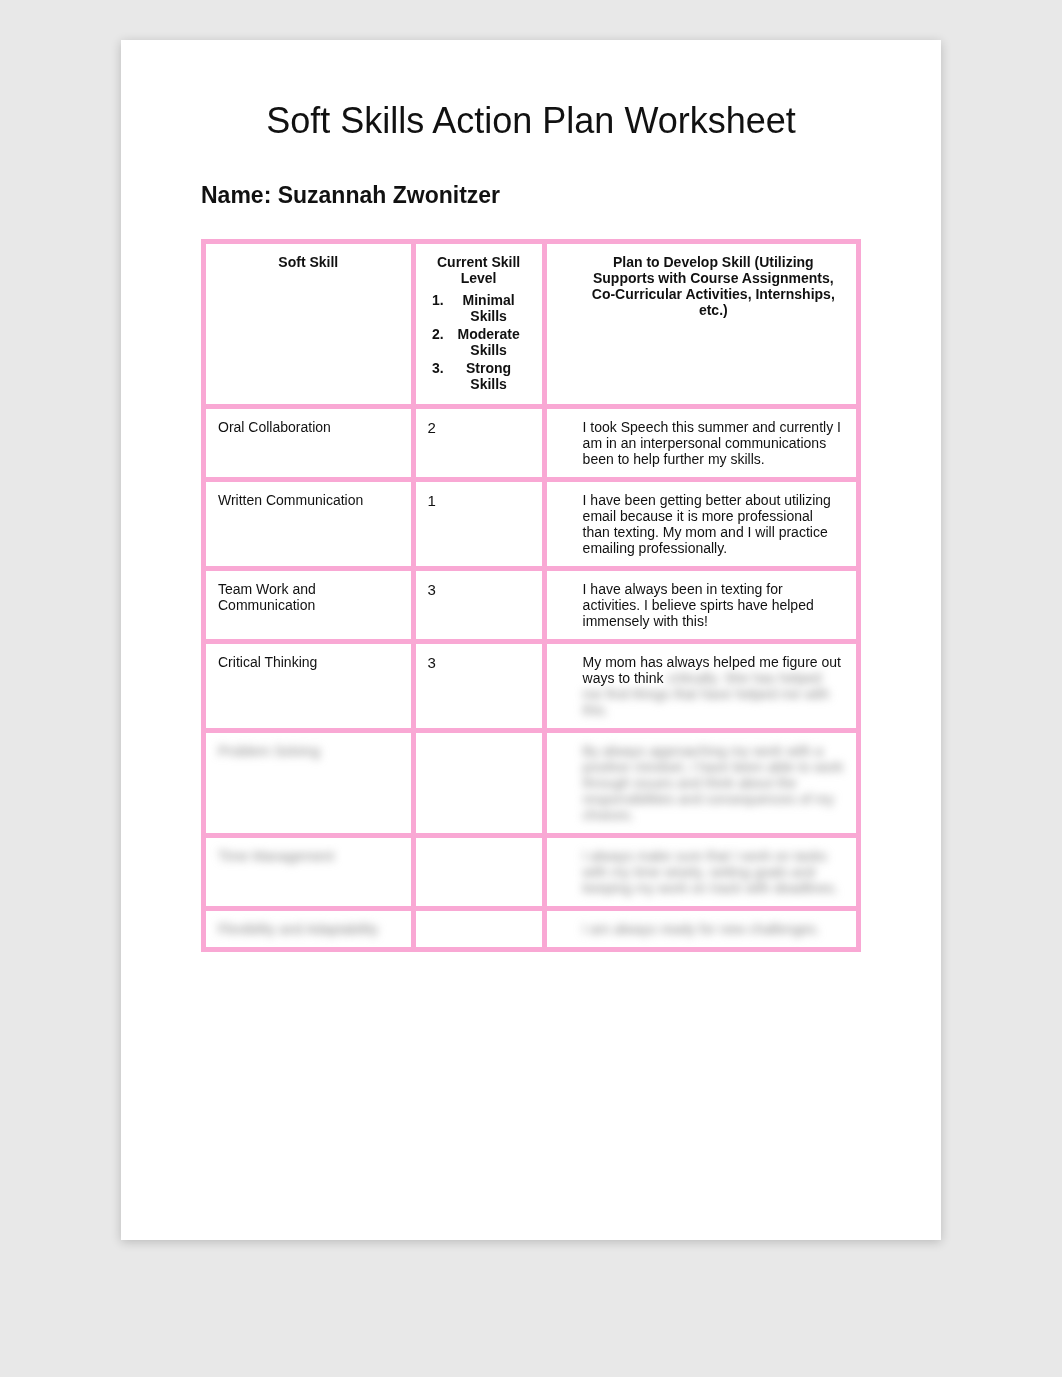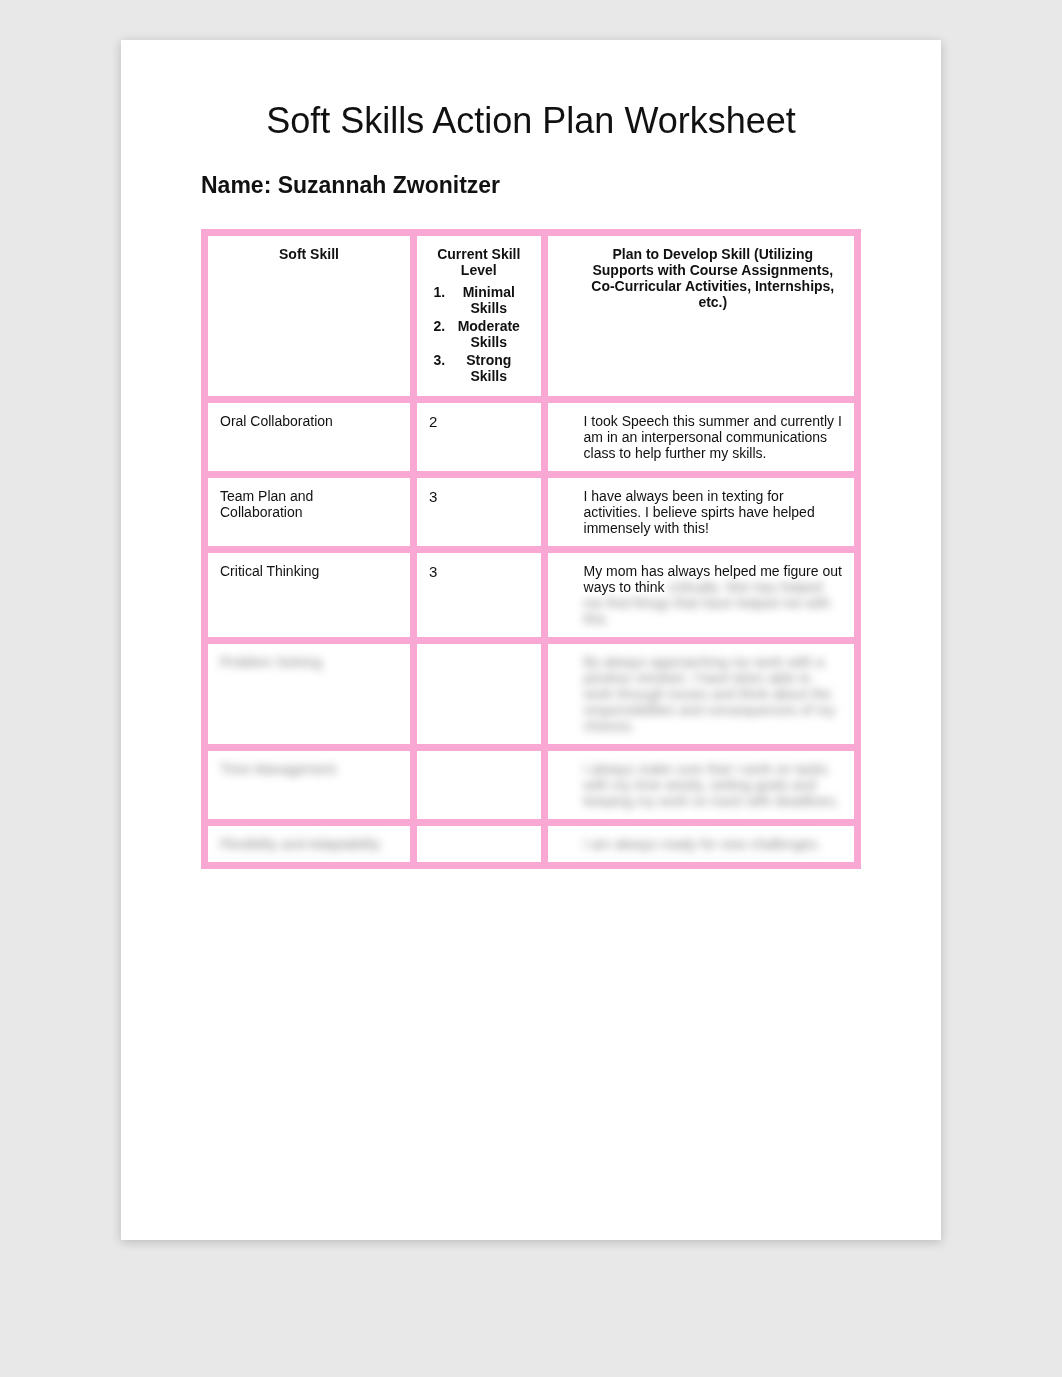--- a/index.html
+++ b/index.html
@@ -21,39 +21,39 @@
       width: 820px;
       min-height: 1200px;
       padding: 60px 80px;
       box-shadow: 0 2px 10px rgba(0,0,0,0.2);
     }
 
     .page-title {
       font-size: 36px;
       font-weight: normal;
       text-align: center;
-      margin-bottom: 30px;
+      margin-bottom: 40px;
       color: #111;
     }
 
     .name-line {
       font-size: 23px;
       font-weight: bold;
       margin-bottom: 30px;
       color: #111;
     }
 
     table {
       width: 100%;
       border-collapse: collapse;
       font-size: 14px;
     }
 
     th, td {
-      border: 7px solid #f9a8d4;
+      border: 5px solid #f9a8d4;
       padding: 10px 12px;
       vertical-align: top;
       color: #111;
     }
 
     th {
       font-weight: bold;
       background: #fff;
     }
 
@@ -118,24 +118,29 @@
         </th>
         <th class="col-plan">
           <span>Plan to Develop Skill (Utilizing Supports with Course Assignments, Co-Curricular Activities, Internships, etc.)</span>
         </th>
       </tr>
     </thead>
     <tbody id="table-body">
         <tr>
           <td class="col-skill">Oral Collaboration</td>
           <td class="col-level level-cell">2</td>
-          <td class="col-plan">I took Speech this summer and currently I am in an interpersonal communications class to help further my skills.</td>
+          <td class="col-plan">I took Speech this summer and currently I am in an interpersonal communications been to help further my skills.</td>
         </tr>
         <tr>
-          <td class="col-skill">Team Plan and Collaboration</td>
+          <td class="col-skill">Written Communication</td>
+          <td class="col-level level-cell">1</td>
+          <td class="col-plan">I have been getting better about utilizing email because it is more professional than texting. My mom and I will practice emailing professionally.</td>
+        </tr>
+        <tr>
+          <td class="col-skill">Team Work and Communication</td>
           <td class="col-level level-cell">3</td>
           <td class="col-plan">I have always been in texting for activities. I believe spirts have helped immensely with this!</td>
         </tr>
         <tr>
           <td class="col-skill">Critical Thinking</td>
           <td class="col-level level-cell">3</td>
           <td class="col-plan"><span>My mom has always helped me figure out ways to think</span><span class="blurred"> critically. She has helped me find things that have helped me with this.</span></td>
         </tr>
         <tr>
           <td class="col-skill blurred">Problem Solving</td>

